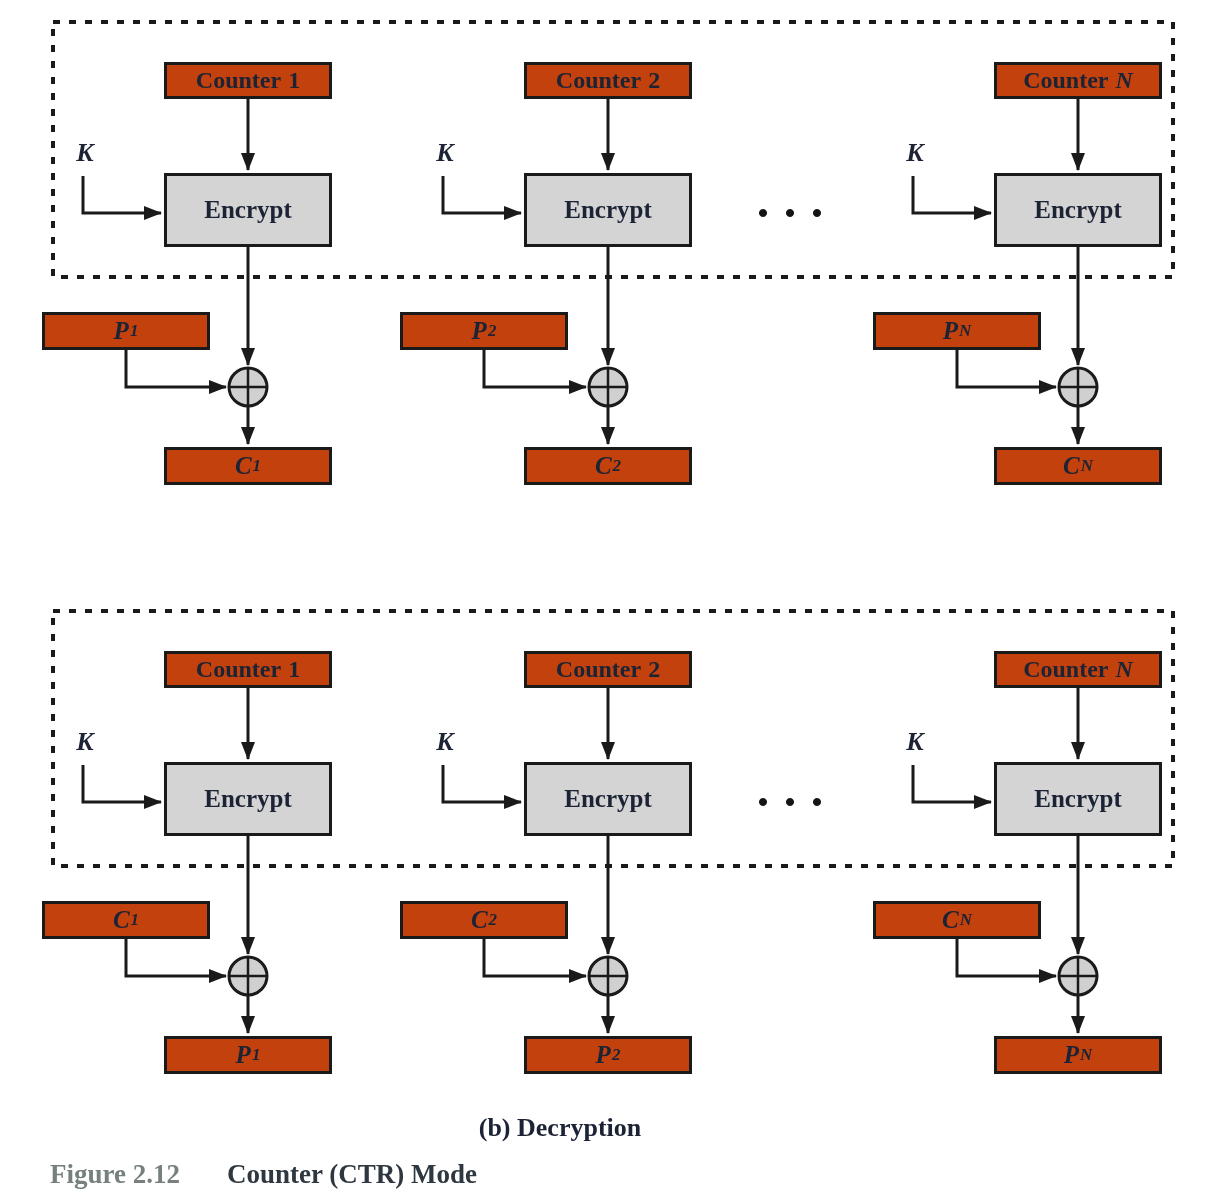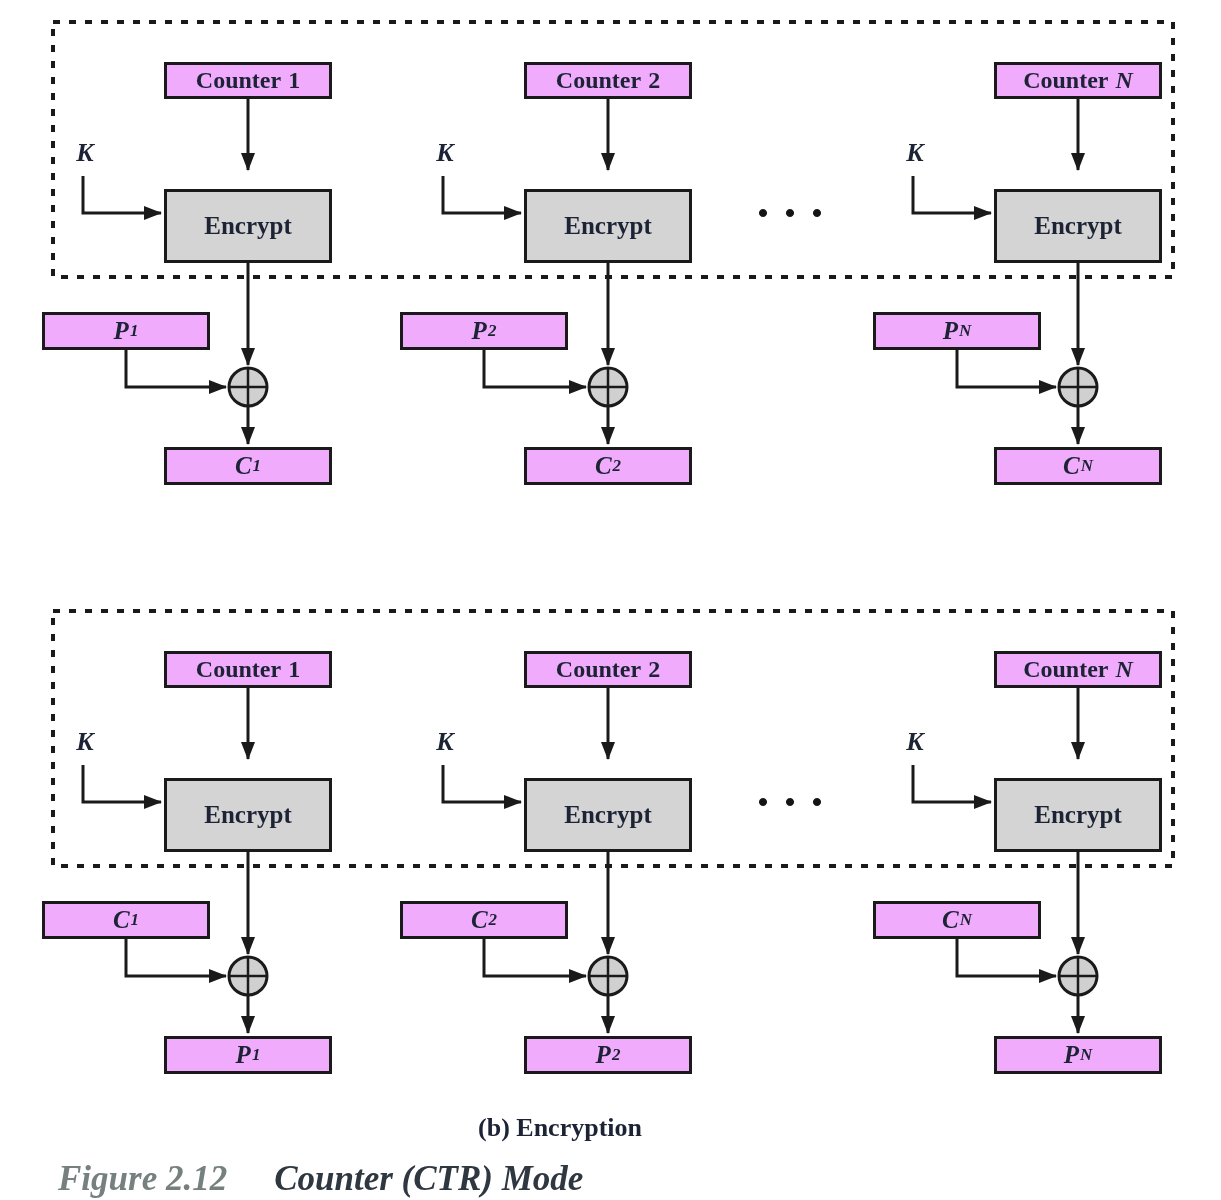--- a/index.html
+++ b/index.html
@@ -3,43 +3,43 @@
 <meta charset="utf-8">
 <style>
   html,body { margin:0; padding:0; background:#ffffff; }
   #canvas {
     position:relative; width:1221px; height:1200px; background:#ffffff;
     font-family:"Liberation Serif","DejaVu Serif",serif; overflow:hidden;
   }
   #connectors { position:absolute; left:0; top:0; z-index:1; }
   .box {
     position:absolute; z-index:2; box-sizing:border-box;
-    border:3px solid #1a1a1a; background:#f0abfc;
+    border:3px solid #1a1a1a; background:#c2410c;
     display:flex; align-items:center; justify-content:center;
     font-weight:bold; color:#1c2335;
   }
   .counter { width:168px; height:37px; font-size:24px; }
   .counter .sfx { margin-left:7px; }
   .it { font-style:italic; }
-  .encrypt { width:168px; height:74px; background:#d4d4d4; font-size:25px;margin-top:16px; }
+  .encrypt { width:168px; height:74px; background:#d4d4d4; font-size:25px; }
   .pc { width:168px; height:38px; font-size:25px; font-style:italic; }
   .pc sub { font-size:17px; margin-left:1px; line-height:0; }
   .klabel {
     position:absolute; z-index:2; width:30px; text-align:center;
     font-size:26px; font-weight:bold; font-style:italic; color:#1c2335;
   }
   .dots {
     position:absolute; z-index:2; width:90px; text-align:center;
     font-size:30px; font-weight:bold; color:#141414; word-spacing:9px;
   }
   .section-label {
     position:absolute; z-index:2; width:400px; text-align:center;
     font-size:26px; font-weight:bold; color:#1c2335;
   }
-  .caption { position:absolute; z-index:2; left:58px; top:1159px; font-size:35px; font-weight:bold;font-style:italic; }
+  .caption { position:absolute; z-index:2; left:50px; top:1159px; font-size:27px; font-weight:bold; }
   .fig-num { color:#75807f; }
   .fig-title { color:#2f3840; margin-left:47px; }
 </style>
 </head>
 <body>
 
 <div id="canvas">
 
   <svg id="connectors" width="1221" height="1200" viewBox="0 0 1221 1200">
     <defs>
@@ -223,19 +223,19 @@
   </div>
   <div class="box pc" style="left:524px;top:1036px">
     <span>P</span>
       <sub>2</sub>
   </div>
   <div class="box pc" style="left:994px;top:1036px">
     <span>P</span>
       <sub>N</sub>
   </div>
 
-  <div class="section-label" style="left:360px;top:1113px">(b) Encryption</div>
+  <div class="section-label" style="left:360px;top:1113px">(b) Decryption</div>
 
   <div class="caption">
     <span class="fig-num">Figure 2.12</span><span class="fig-title">Counter (CTR) Mode</span>
   </div>
 
 </div>
 
 </body></html>

